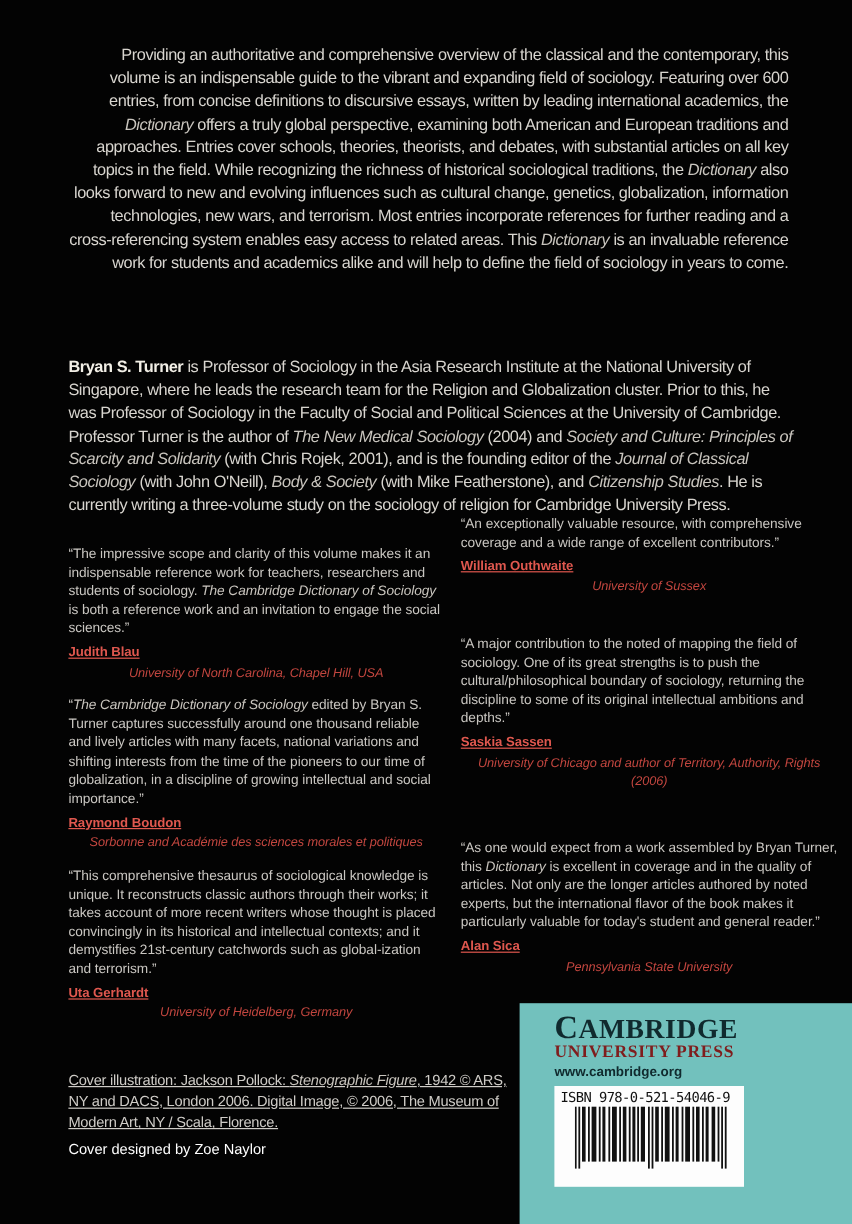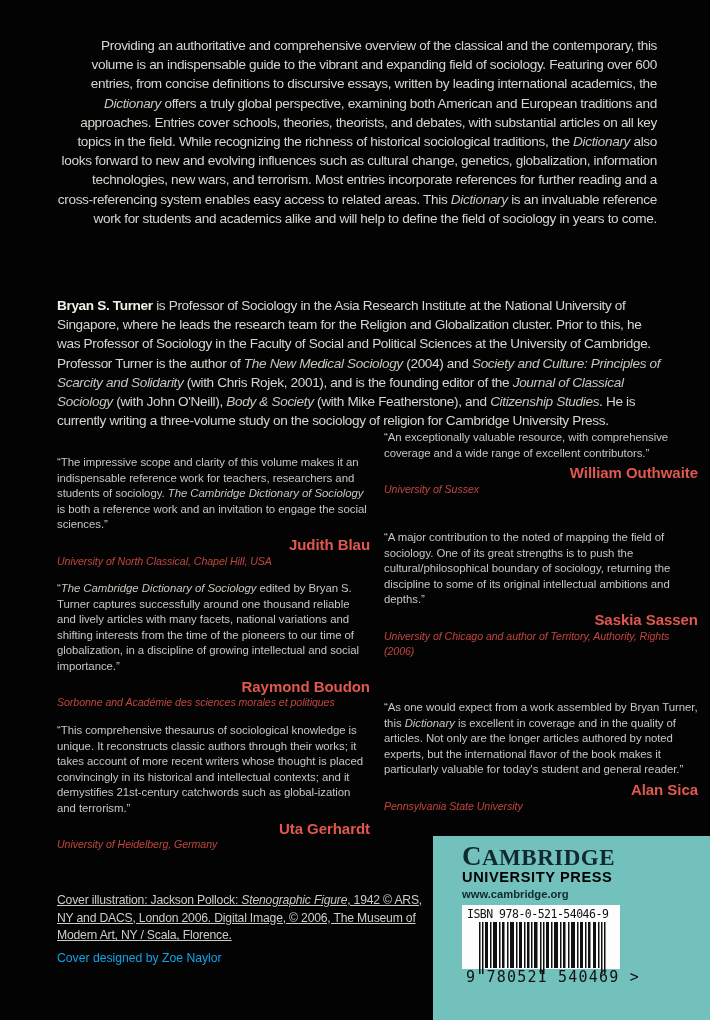--- a/index.html
+++ b/index.html
@@ -14,46 +14,46 @@
   .bio {
     position: absolute; left: 57px; top: 296px; width: 610px;
     font-size: 13.6px; line-height: 19.2px; letter-spacing: -0.35px; color: #d8d5cf;
   }
   .bio b { color: #f2efe6; font-weight: bold; }
   i { font-style: italic; color: #c9c5be; }
   .quote {
     position: absolute; font-size: 11.4px; line-height: 15.6px; color: #c9c6c1; letter-spacing: -0.05px;
   }
   .quote .q-text { display: block; }
-  .quote .q-name { display: block; text-align: right; color: #e0584f; font-weight: bold; margin-top: 4px; font-size: 15px; }
-  .quote .q-aff  { display: block; text-align: left; color: #c2463f; font-style: italic; font-size: 10.6px; margin-top: 1px; }
+  .quote .q-name { display: block; color: #e0584f; font-weight: bold; margin-top: 4px; font-size: 11px; text-decoration: underline; }
+  .quote .q-aff  { display: block; text-align: center; color: #c2463f; font-style: italic; font-size: 10.6px; margin-top: 1px; }
   .col-left  { left: 57px;  width: 313px; }
   .col-right { left: 384px; width: 314px; }
   .credits {
     position: absolute; left: 57px; top: 892px; width: 370px;
     font-size: 12.2px; line-height: 17.6px; color: #cfccc7; letter-spacing: -0.2px; text-decoration: underline;
   }
-  .designer { position: absolute; left: 57px; top: 951px; font-size: 12.2px; color: #0ea5e9; }
+  .designer { position: absolute; left: 57px; top: 951px; font-size: 12.2px; color: #ffffff; }
   .publisher-box {
     position: absolute; left: 433px; top: 836px; width: 277px; height: 184px; background: #72c1bd; padding-left: 47px;
   }
   .pub-name {
     position: absolute; left: 29px; top: 5px; font-family: "Liberation Serif", "DejaVu Serif", serif;
     font-weight: bold; color: #102a2e; font-size: 23px; letter-spacing: 0.5px;
   }
   .pub-name .big { font-size: 27px; }
   .pub-sub {
-    position: absolute; left: 29px; top: 33px; font-family: Liberation Sans, sans-serif;
-    font-weight: bold; color: #000000; font-size: 14.6px; letter-spacing: 0.6px;
+    position: absolute; left: 29px; top: 33px; font-family: Liberation Serif, serif;
+    font-weight: bold; color: #7f1d1d; font-size: 14.6px; letter-spacing: 0.6px;
   }
   .pub-url {
     position: absolute; left: 29px; top: 52px; font-weight: bold; color: #102a2e; font-size: 11.2px;
   }
   .barcode-box {
-    position: absolute; left: 29px; top: 69px; width: 158px; height: 64px; background: #fdfdfd;
+    position: absolute; left: 29px; top: 69px; width: 158px; height: 84px; background: #fdfdfd;
   }
   .isbn-label {
     position: absolute; left: 5px; top: 2px; font-family: "DejaVu Sans Mono", monospace; font-size: 11.5px; color: #111; letter-spacing: -0.5px;
   }
   .bars { position: absolute; left: 17px; top: 17px; width: 127px; height: 52px; }
   .barcode-digits {
     position: absolute; left: 4px; top: 63px; font-family: "DejaVu Sans Mono", monospace; font-size: 15px; color: #111; letter-spacing: 1.2px; white-space: pre;
   }
 </style>
 </head>
@@ -63,21 +63,21 @@
   <span>Providing an authoritative and comprehensive overview of the classical and the contemporary, this volume is an indispensable guide to the vibrant and expanding field of sociology. Featuring over 600 entries, from concise definitions to discursive essays, written by leading international academics, the </span><i>Dictionary</i><span> offers a truly global perspective, examining both American and European traditions and approaches. Entries cover schools, theories, theorists, and debates, with substantial articles on all key topics in the field. While recognizing the richness of historical sociological traditions, the </span><i>Dictionary</i><span> also looks forward to new and evolving influences such as cultural change, genetics, globalization, information technologies, new wars, and terrorism. Most entries incorporate references for further reading and a cross-referencing system enables easy access to related areas. This </span><i>Dictionary</i><span> is an invaluable reference work for students and academics alike and will help to define the field of sociology in years to come.</span>
 </div>
 
 <div class="bio">
   <b>Bryan S. Turner</b><span> is Professor of Sociology in the Asia Research Institute at the National University of Singapore, where he leads the research team for the Religion and Globalization cluster. Prior to this, he was Professor of Sociology in the Faculty of Social and Political Sciences at the University of Cambridge. Professor Turner is the author of </span><i>The New Medical Sociology</i><span> (2004) and </span><i>Society and Culture: Principles of Scarcity and Solidarity</i><span> (with Chris Rojek, 2001), and is the founding editor of the </span><i>Journal of Classical Sociology</i><span> (with John O'Neill), </span><i>Body &amp; Society</i><span> (with Mike Featherstone), and </span><i>Citizenship Studies</i><span>. He is currently writing a three-volume study on the sociology of religion for Cambridge University Press.</span>
 </div>
 
 <div class="quote col-left" style="top:455px;">
   <span class="q-text"><span>“The impressive scope and clarity of this volume makes it an indispensable reference work for teachers, researchers and students of sociology. </span><i>The Cambridge Dictionary of Sociology</i><span> is both a reference work and an invitation to engage the social sciences.”</span></span>
   <span class="q-name">Judith Blau</span>
-  <span class="q-aff">University of North Classical, Chapel Hill, USA</span>
+  <span class="q-aff">University of North Carolina, Chapel Hill, USA</span>
 </div>
 
 <div class="quote col-left" style="top:581px;">
   <span class="q-text"><span>“</span><i>The Cambridge Dictionary of Sociology</i><span> edited by Bryan S. Turner captures successfully around one thousand reliable and lively articles with many facets, national variations and shifting interests from the time of the pioneers to our time of globalization, in a discipline of growing intellectual and social importance.”</span></span>
   <span class="q-name">Raymond Boudon</span>
   <span class="q-aff">Sorbonne and Académie des sciences morales et politiques</span>
 </div>
 
 <div class="quote col-left" style="top:723px;">
   <span class="q-text"><span>“This comprehensive thesaurus of sociological knowledge is unique. It reconstructs classic authors through their works; it takes account of more recent writers whose thought is placed convincingly in its historical and intellectual contexts; and it demystifies 21st-century catchwords such as global-ization and terrorism.”</span></span>
@@ -143,15 +143,14 @@
           <rect x="98" y="0" width="1.5" height="46"></rect>
         <rect x="101" y="0" width="3" height="46"></rect>
           <rect x="106" y="0" width="1.5" height="46"></rect>
         <rect x="109" y="0" width="2.5" height="46"></rect>
           <rect x="114" y="0" width="3" height="46"></rect>
         <rect x="119" y="0" width="1.5" height="46"></rect>
         <rect x="122" y="0" width="1.5" height="52"></rect>
           <rect x="125" y="0" width="1.5" height="52"></rect>
       </g>
     </svg>
-    <div class="barcode-digits">9 780521 540469 &gt;</div>
   </div>
 </div>
 
 </body></html>

